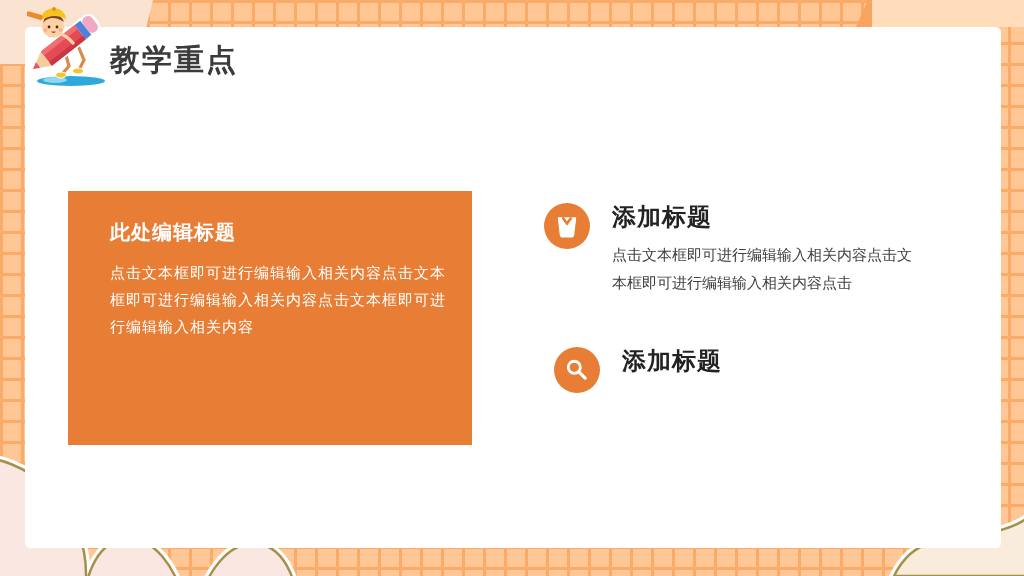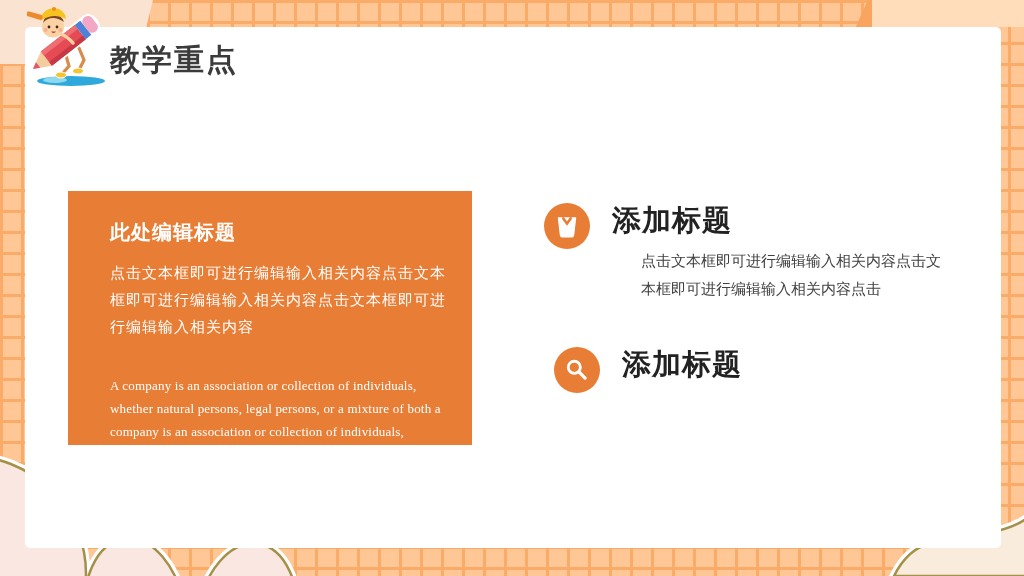--- a/index.html
+++ b/index.html
@@ -36,24 +36,24 @@
   .card-title{font-size:20px;font-weight:bold;letter-spacing:1px;margin:0 0 14px 0;}
   .card-cn{width:340px;font-size:15px;line-height:27px;letter-spacing:1px;margin:0 0 33px 0;}
   .card-en{width:348px;font-size:13px;line-height:23px;letter-spacing:0.2px;margin:0;}
   
   .section{position:absolute;}
   .sec1{left:544px;top:203px;}
   .sec2{left:554px;top:347px;}
   .sec-icon{position:absolute;left:0;top:0;width:46px;height:46px;border-radius:50%;
     background:#E87E35;display:flex;align-items:center;justify-content:center;}
   .sec-body-wrap{margin-left:68px;}
-  .sec-title{font-size:29px;font-weight:bold;color:#222222;letter-spacing:1px;
+  .sec-title{font-size:24px;font-weight:bold;color:#222222;letter-spacing:1px;
     margin:0 0 9px 0;line-height:1.2;}
   .sec-text{font-size:15px;line-height:28px;color:#3F3F3F;margin:0;}
-  .sec1 .sec-text{width:304px;margin-left:29px;}
+  .sec1 .sec-text{width:304px;}
   .sec2 .sec-text{width:320px;}
 </style>
 </head>
 <body>
 
 <div class="slide">
 
   <div class="pale-tl"></div>
   <div class="accent-diag"></div>
   <div class="pale-tr-band"></div>
@@ -106,21 +106,20 @@
     <circle cx="30" cy="23" r="1.4" fill="#42291A"></circle>
     <path d="M24 27.5 Q 26.5 30.5 29 27.5 Z" fill="#B5453B"></path>
     <circle cx="18.5" cy="26" r="2" fill="#F6A68A" opacity="0.8"></circle>
     <circle cx="33.5" cy="26" r="2" fill="#F6A68A" opacity="0.8"></circle>
   </svg>
   <div class="slide-title">教学重点</div>
 
   <div class="card">
     <p class="card-title">此处编辑标题</p>
     <p class="card-cn">点击文本框即可进行编辑输入相关内容点击文本框即可进行编辑输入相关内容点击文本框即可进行编辑输入相关内容</p>
-    <p class="card-en">A company is an association or collection of individuals, whether natural persons, legal persons, or a mixture of both a company is an association or collection of individuals,</p>
   </div>
 
   <div class="section sec1">
     <div class="sec-icon">
       <svg width="26" height="26" viewBox="-12 -12 24 24">
         <path d="M -8 -7.5 L 8 -7.5 L 6.2 8 Q 5.9 10.2 3.8 10.2 L -3.8 10.2 Q -5.9 10.2 -6.2 8 Z" fill="#FFFFFF" stroke="#FFFFFF" stroke-width="1" stroke-linejoin="round"></path>
         <path d="M -3.4 -7 L 0 -2.2 L 3.4 -7" fill="none" stroke="#E87E35" stroke-width="2.4" stroke-linecap="round"></path>
       </svg>
     </div>
     <div class="sec-body-wrap">

